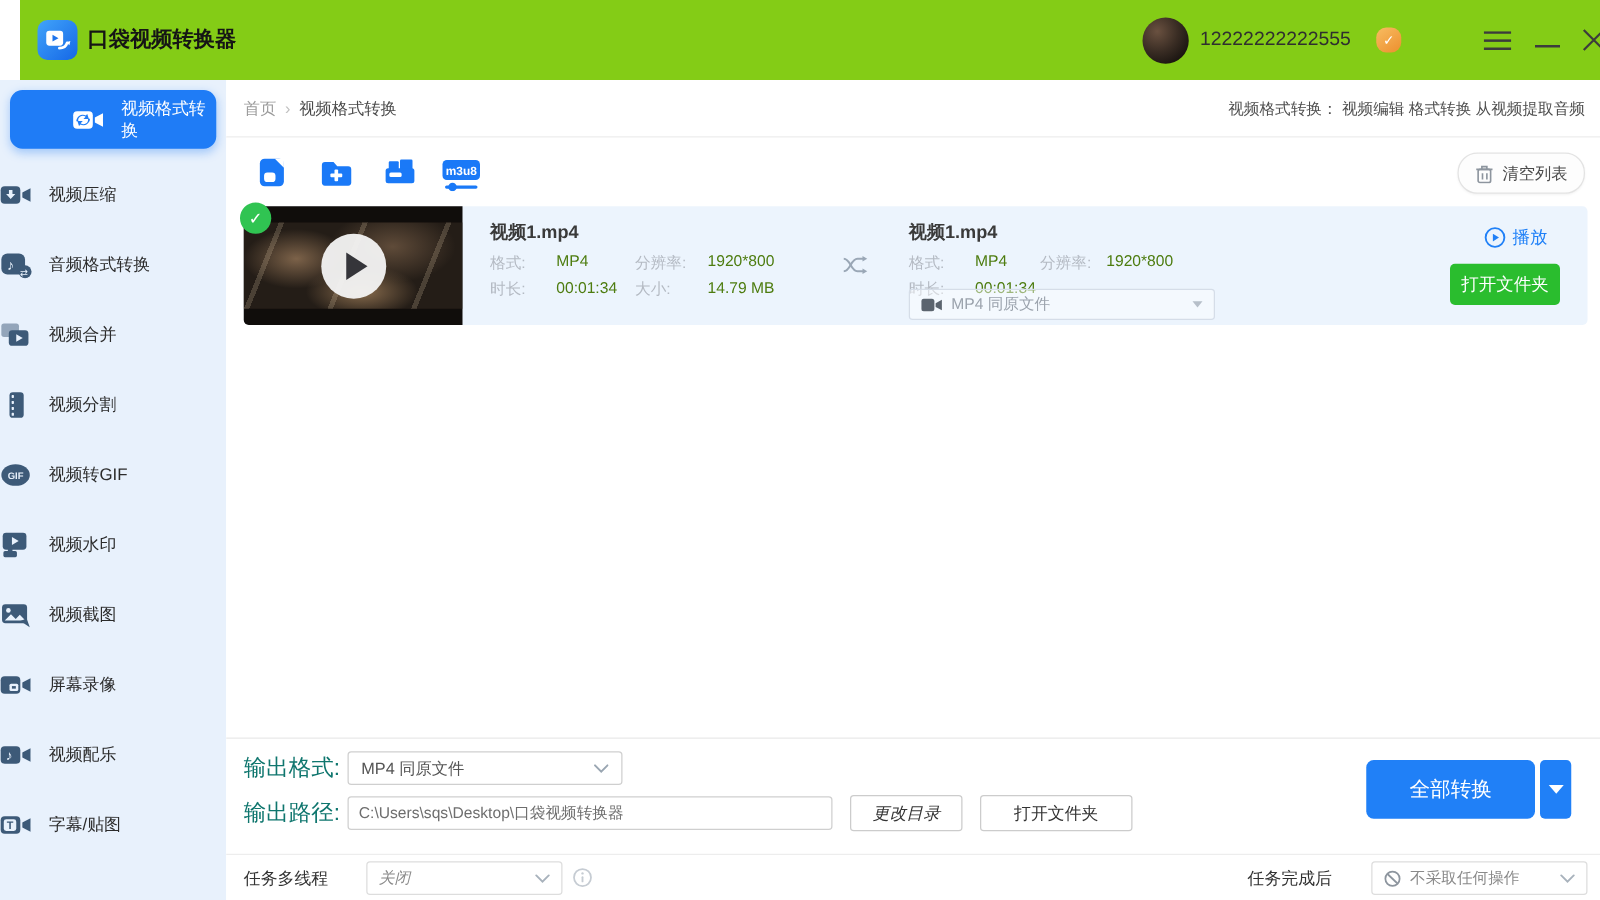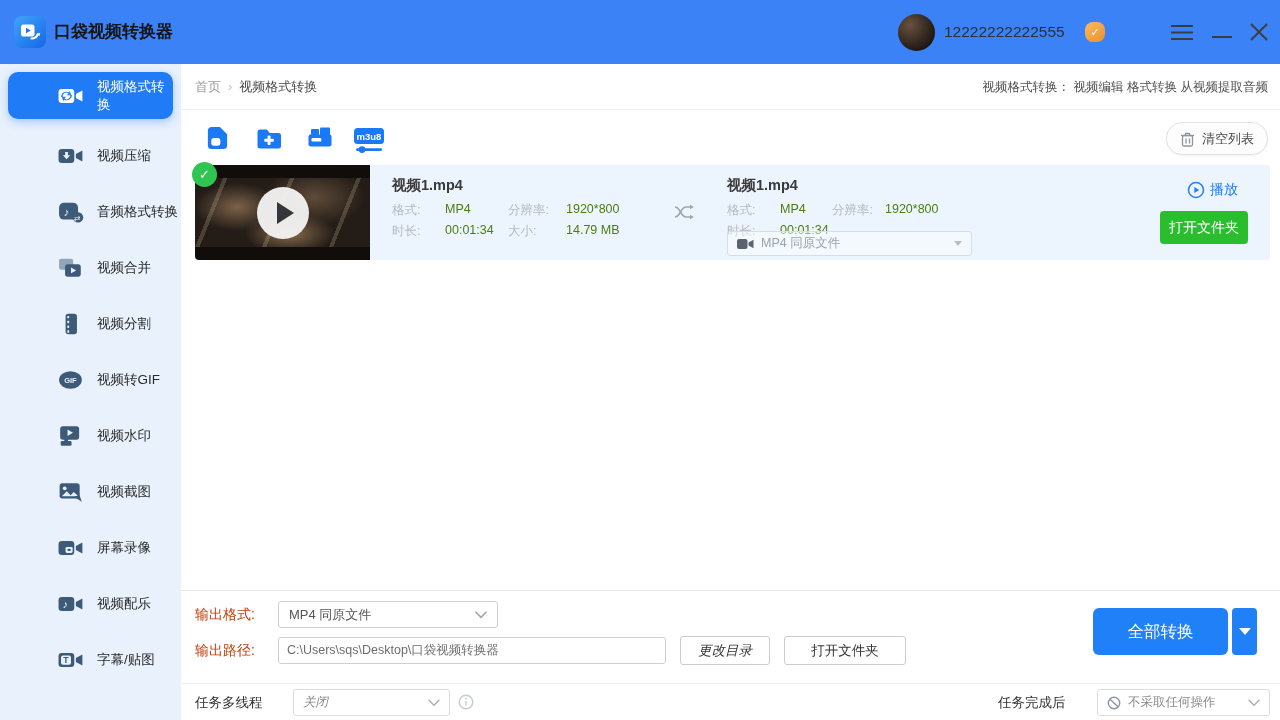--- a/index.html
+++ b/index.html
@@ -1,36 +1,36 @@
 <!DOCTYPE html>
 <html><head>
 <meta charset="utf-8">
 <style>
   * { margin:0; padding:0; box-sizing:border-box; }
   html,body { width:1280px; height:720px; background:#fff; }
   body { font-family:"Liberation Sans","DejaVu Sans",sans-serif; }
   #app { position:relative; width:1280px; height:720px; overflow:hidden; background:#fff; }
 
   
-  .topbar { position:absolute; left:0; top:0; right:0; height:64px; background:#3b82f6; }
+  .topbar { position:absolute; left:16px; top:0; right:0; height:64px; background:#84cc16; }
   .logo { position:absolute; left:14px; top:16px; width:32px; height:32px; border-radius:8px;
           background:linear-gradient(135deg,#41a4fa,#1567e6); display:flex; align-items:center; justify-content:center; }
   .app-title { position:absolute; left:54px; top:0; height:64px; line-height:64px; font-size:17px; font-weight:700; color:#151515; }
   .avatar { position:absolute; left:898px; top:14px; width:37px; height:37px; border-radius:50%;
             background:radial-gradient(circle at 32% 30%, #6a5140 0%, #3a2d24 45%, #14100d 85%); }
   .account-id { position:absolute; left:944px; top:0; height:64px; line-height:64px; font-size:15.5px; color:#2f2f2f; }
   .vip-badge { position:absolute; left:1085px; top:22px; width:20px; height:20px; border-radius:40%;
                background:linear-gradient(145deg,#f8bc61,#ec8f2e); color:#fff; font-size:11px; font-weight:700;
                display:flex; align-items:center; justify-content:center; }
   .win-btn { position:absolute; top:22px; width:24px; height:20px; display:flex; align-items:center; justify-content:center; cursor:pointer; }
   .win-menu { left:1170px; } .win-min { left:1210px; } .win-close { left:1247px; }
 
   
   .sidebar { position:absolute; left:0; top:64px; bottom:0; width:181px; background:#e8f1fc; padding-top:8px; }
-  .side-item { height:56px; display:flex; align-items:center; padding-left:58px; gap:13px;
+  .side-item { height:56px; display:flex; align-items:center; gap:13px;
                font-size:13.5px; color:#2b2b2b; cursor:pointer; }
   .side-item.active { background:#1f7cf6; color:#fff; margin:0 8px 9px 8px; height:47px; border-radius:10px;
                       padding-left:50px; box-shadow:0 3px 8px rgba(31,124,246,.35); }
   .side-icon { width:26px; height:22px; color:#3d5a78; flex:0 0 auto; --cut:#e8f1fc; }
   .side-item.active .side-icon { color:#fff; --cut:#1f7cf6; }
   .cut { fill:var(--cut); }
   svg text { font-family:"Liberation Sans","DejaVu Sans",sans-serif; }
 
   
   .main { position:absolute; left:181px; top:64px; right:0; bottom:0; background:#fff; }
@@ -79,21 +79,21 @@
   .fmt-caret { margin-left:auto; width:0; height:0; border-left:4.5px solid transparent;
                border-right:4.5px solid transparent; border-top:5.5px solid #b6bfc9; }
   .play-link { position:absolute; right:32px; top:16px; display:flex; align-items:center; gap:5px;
                color:#2080f7; font-size:14px; cursor:pointer; }
   .open-folder-btn { position:absolute; right:22px; top:46px; width:88px; height:33px; border-radius:4px;
                      background:#2abd2e; color:#fff; font-size:14px; display:flex; align-items:center;
                      justify-content:center; cursor:pointer; border:none; }
 
   
   .output-panel { position:absolute; left:0; right:0; top:526px; height:93px; border-top:1px solid #e9e9e9; }
-  .out-label { position:absolute; font-size:14px; color:#c2410c; height:27px; line-height:27px; }
+  .out-label { position:absolute; font-size:18px; color:#0f766e; height:27px; line-height:27px; }
   .lab1 { left:14px; top:10px; } .lab2 { left:14px; top:46px; }
   .select-box { border:1px solid #cfcfcf; border-radius:3px; background:#fff; display:flex; align-items:center;
                 padding:0 10px; font-size:13px; color:#555; cursor:pointer; }
   .out-fmt { position:absolute; left:97px; top:10px; width:220px; height:27px; }
   .chev { margin-left:auto; }
   .path-input { position:absolute; left:97px; top:46px; width:388px; height:27px; border:1px solid #cfcfcf;
                 border-radius:3px; font-size:12.5px; color:#6e6e6e; padding:0 8px; background:#fff;
                 font-family:"Liberation Sans","DejaVu Sans",sans-serif; }
   .mini-btn { position:absolute; top:45px; height:29px; border:1px solid #ccc; border-radius:3px; background:#fff;
               font-size:13.5px; color:#333; display:flex; align-items:center; justify-content:center; cursor:pointer; }

